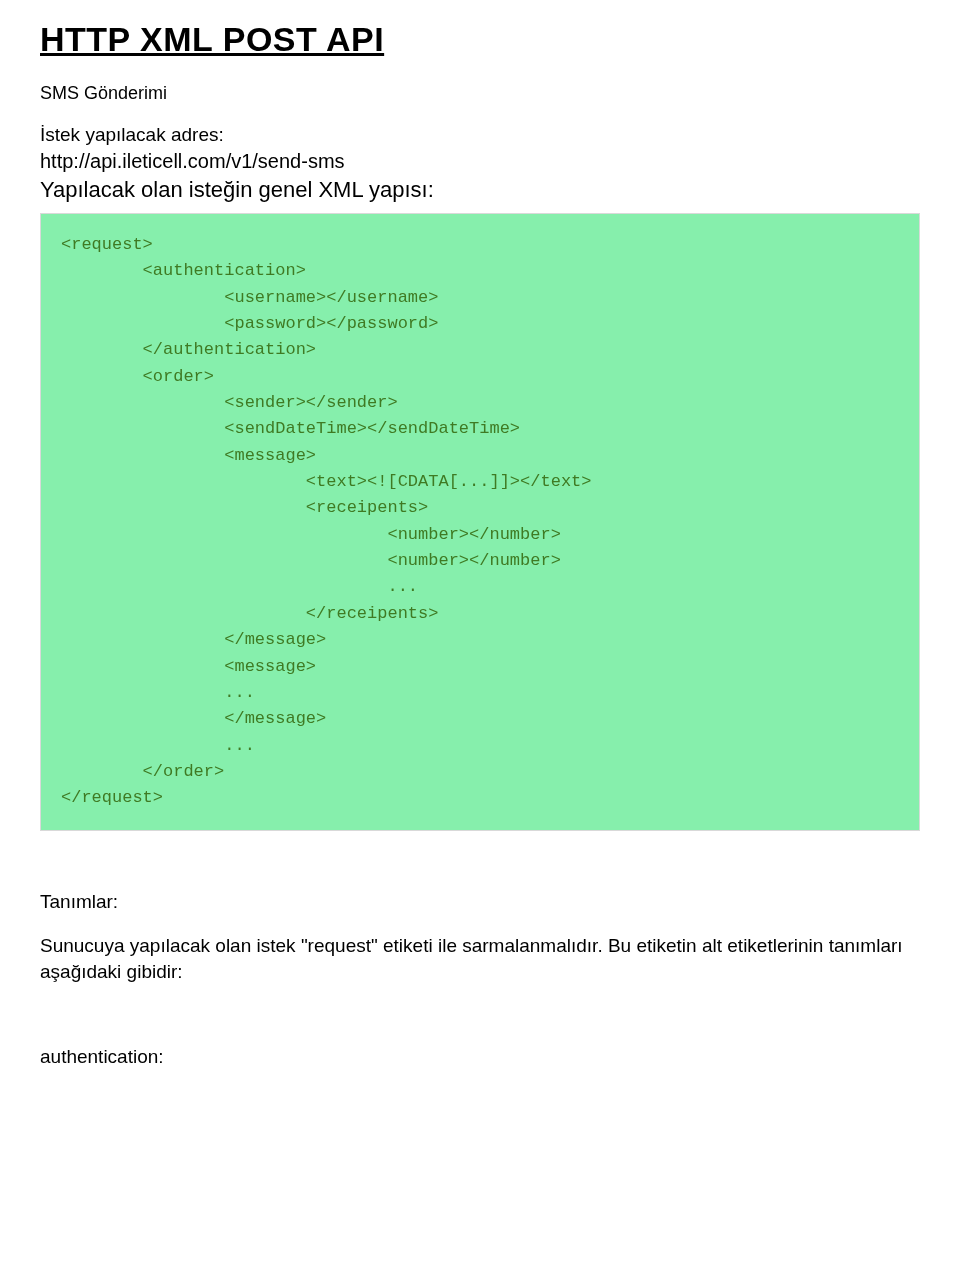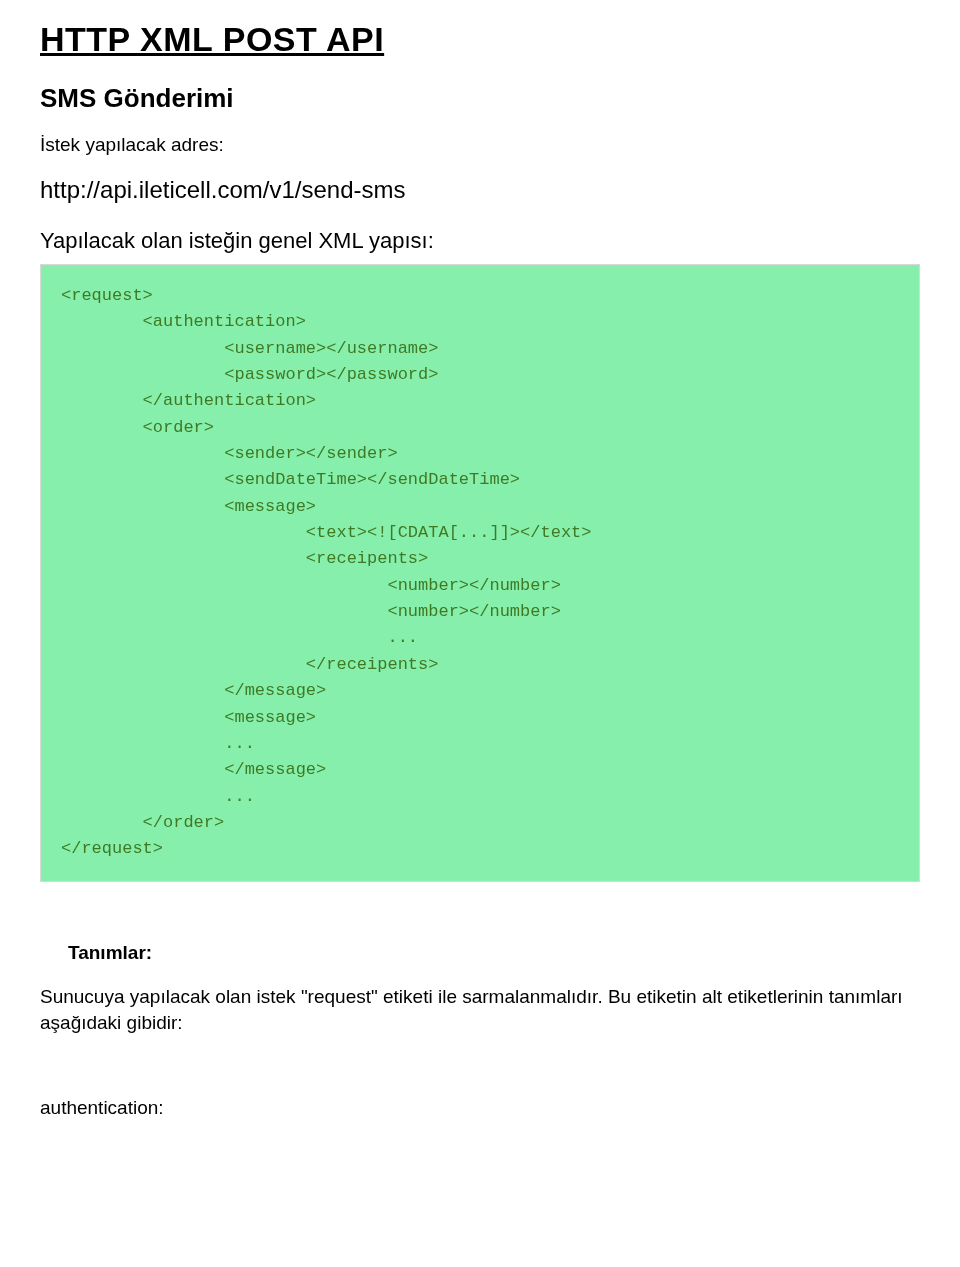--- a/index.html
+++ b/index.html
@@ -11,52 +11,51 @@
     width: 960px;
   }
   h1 {
     font-size: 34px;
     font-weight: bold;
     margin-bottom: 24px;
     letter-spacing: 0.5px;
     text-decoration: underline;
   }
   h2 {
-    font-size: 26px;
-    font-weight: bold;
+    font-size: 18px;
+    font-weight: normal;
     margin-bottom: 20px;
   }
   .label {
     font-size: 19px;
-    margin-bottom: 20px;
+    margin-bottom: 4px;
   }
   .url {
-    font-size: 24px;
-    margin-bottom: 24px;
+    font-size: 20px;
+    margin-bottom: 4px;
   }
   .subhead {
     font-size: 22px;
     margin-bottom: 10px;
   }
   .codeblock {
     border: 1px solid #d9d9d9;
     background: #86efac;
     padding: 18px 20px;
     font-family: "Consolas", "Menlo", "Courier New", monospace;
     font-size: 17px;
     line-height: 1.55;
     color: #3f7a23;
     white-space: pre;
     margin-bottom: 60px;
   }
   .section-title {
     font-size: 19px;
-    font-weight: bold;
+    font-weight: normal;
     margin-bottom: 20px;
-    margin-left: 28px;
   }
   .body-text {
     font-size: 19px;
     line-height: 1.4;
     margin-bottom: 60px;
   }
   .field-name {
     font-size: 19px;
     font-weight: normal;
   }

